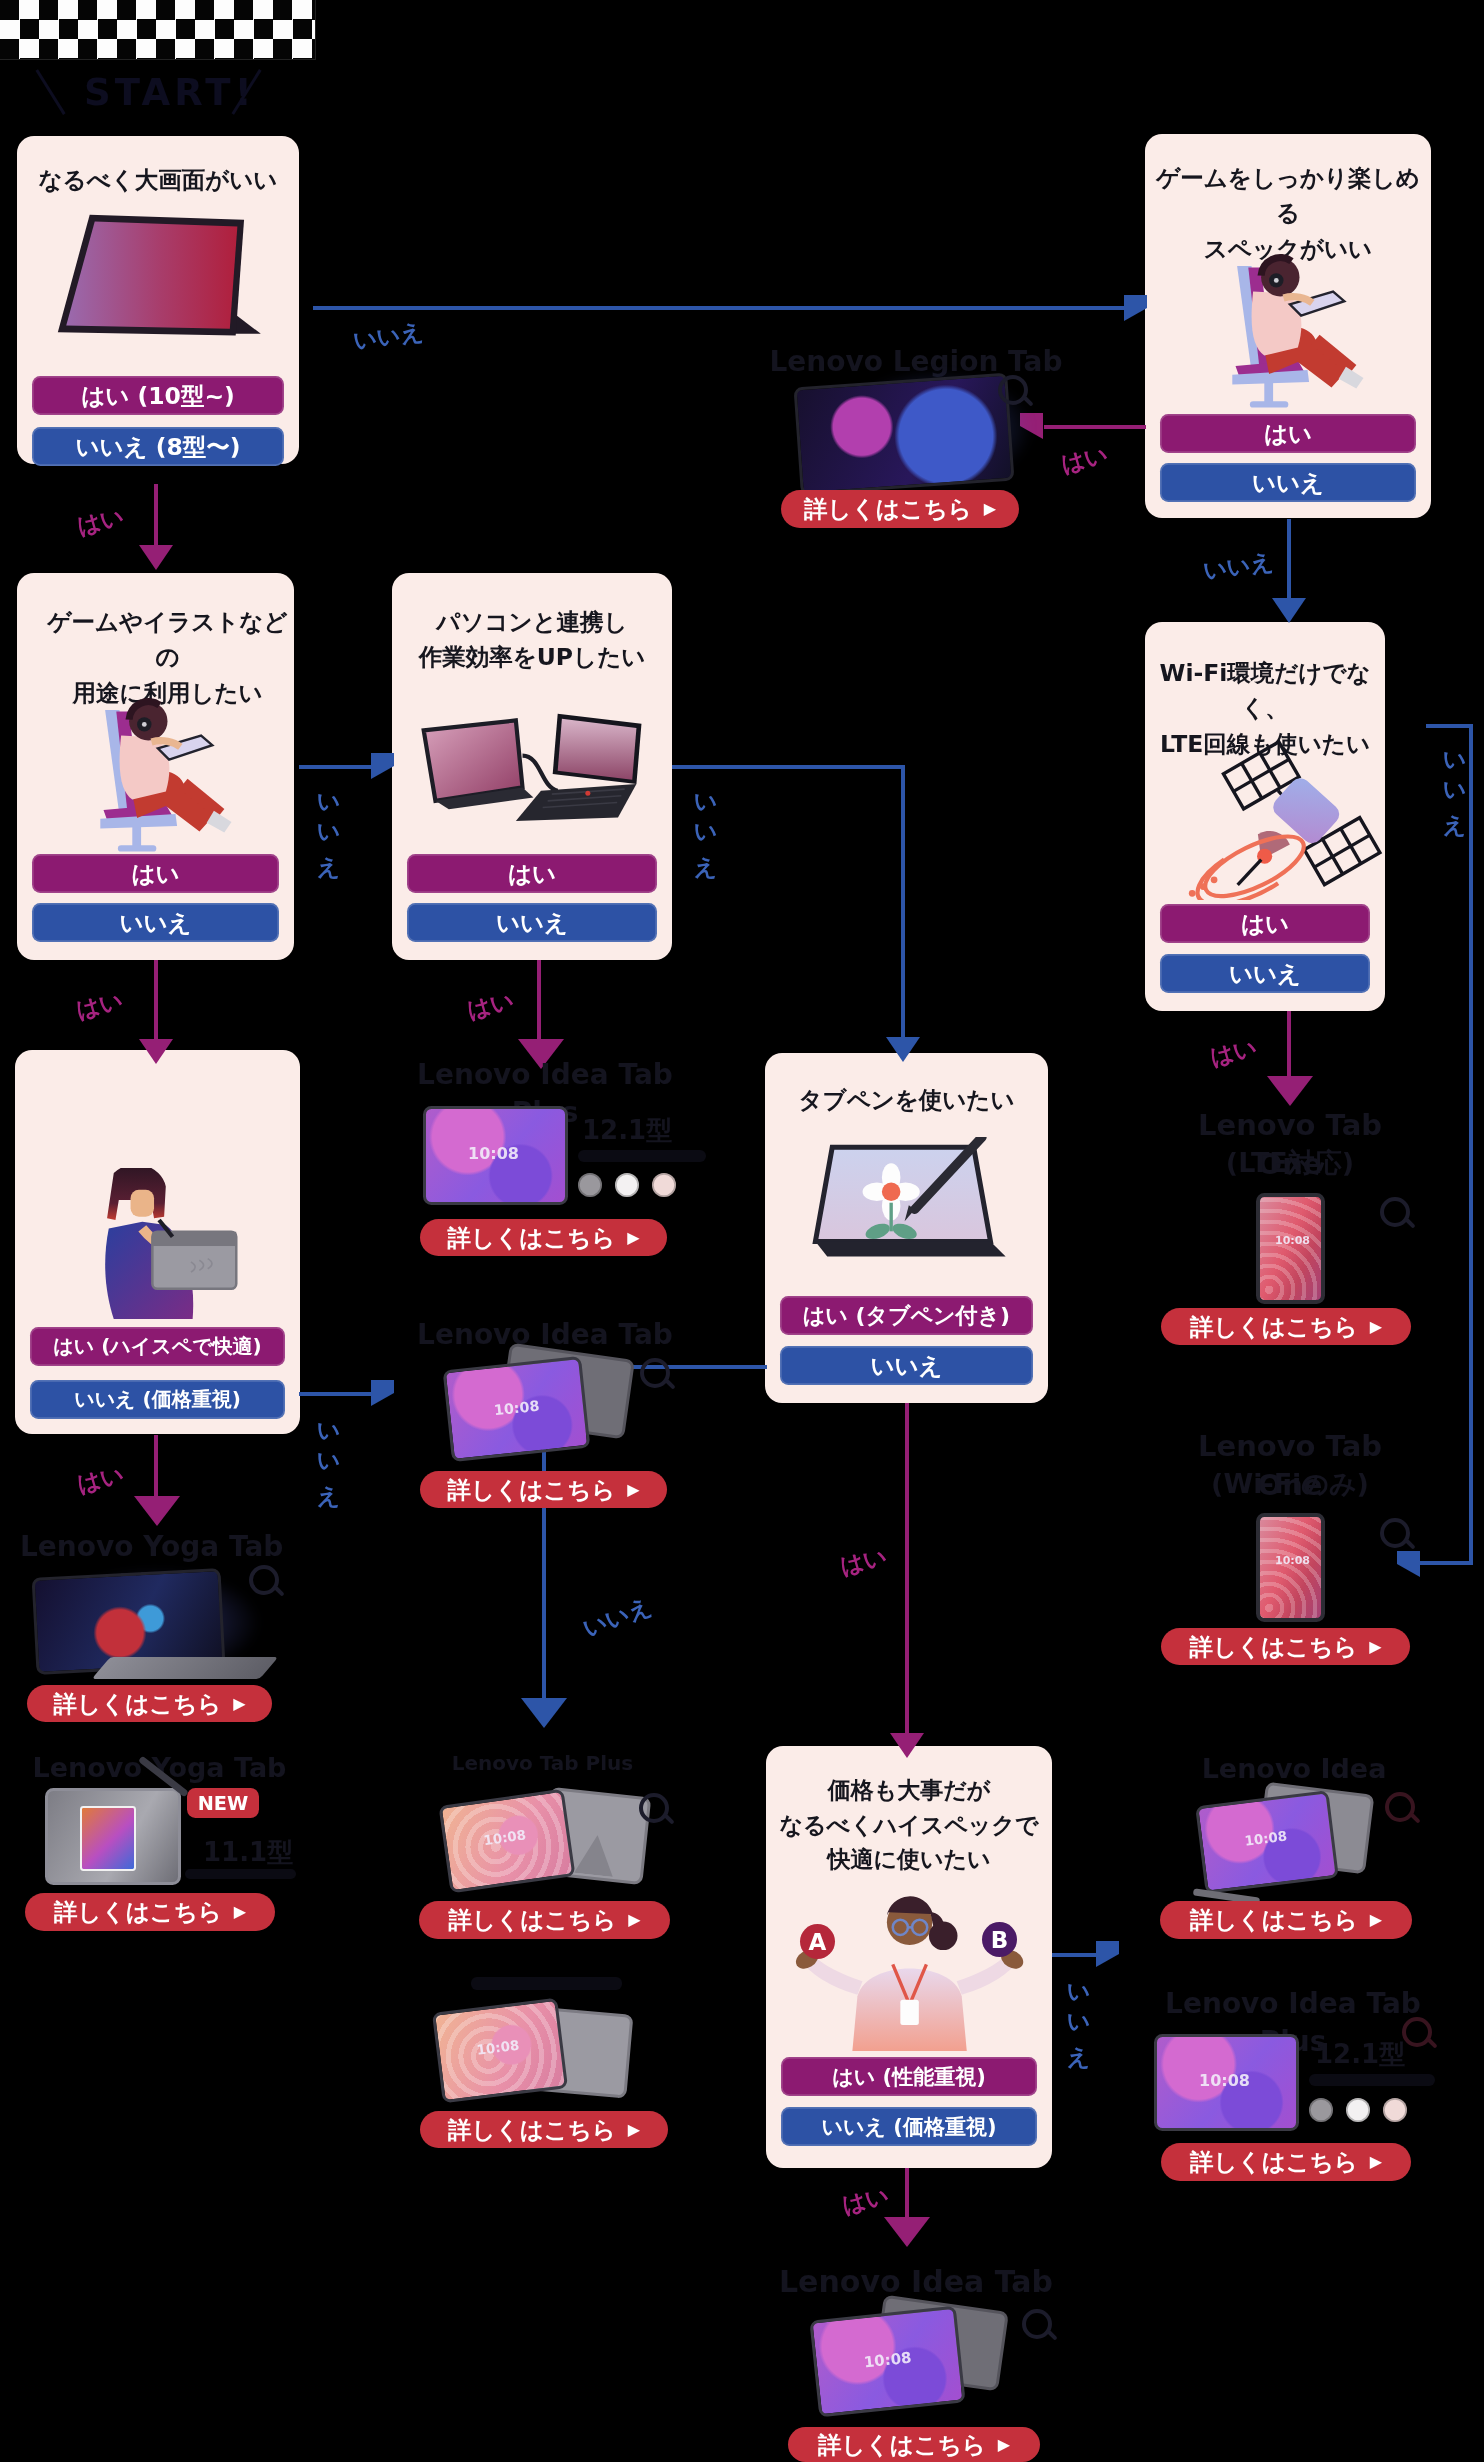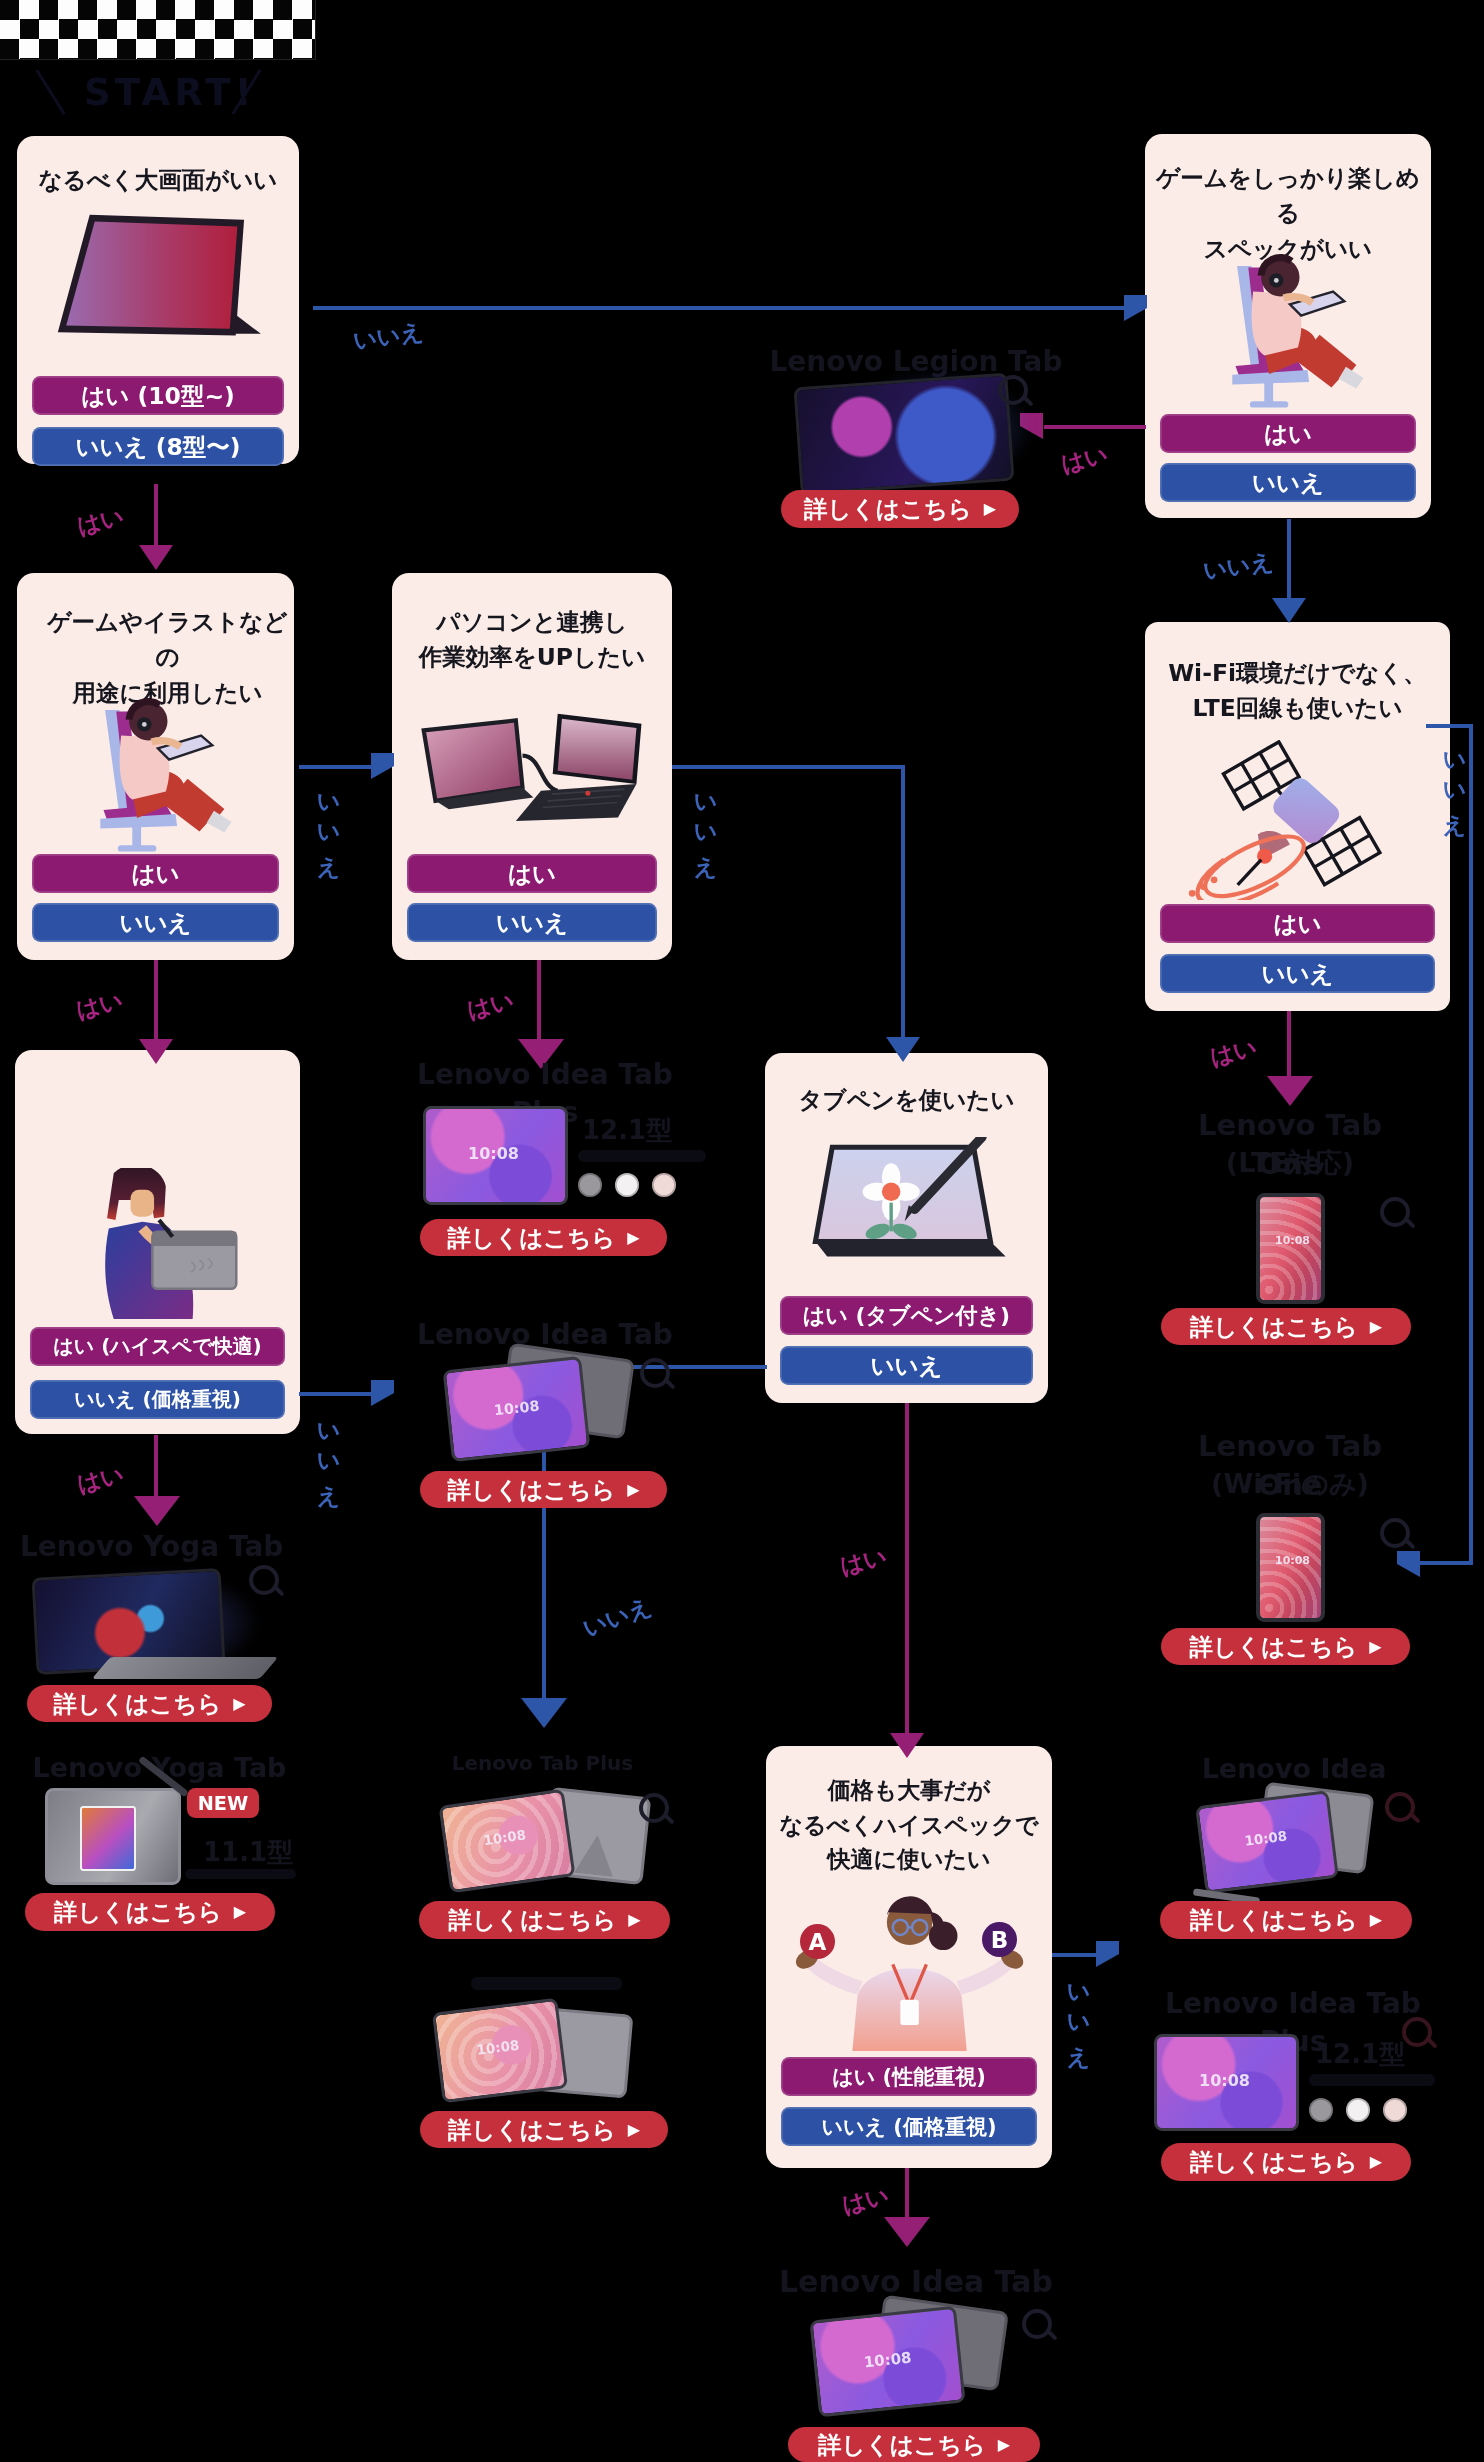--- a/index.html
+++ b/index.html
@@ -171,21 +171,21 @@
           <line x1="165" y1="104" x2="252" y2="98"></line>
           <line x1="160" y1="112" x2="248" y2="106"></line>
           <line x1="154" y1="120" x2="243" y2="114"></line>
         </g>
       <circle cx="208" cy="103" r="3" fill="#d03a34"></circle>
     </svg>
     <div class="btn yes" style="top:281px;">はい</div>
     <div class="btn no" style="top:330px;">いいえ</div>
   </div>
 
-  <div class="qbox" style="left:1145px;top:622px;width:305px;height:389px;border-radius:13px;">
+  <div class="qbox" style="left:1145px;top:622px;width:240px;height:389px;">
     <div class="qtitle" style="top:34px;">Wi-Fi環境だけでなく、
 LTE回線も使いたい</div>
     <svg class="illu" style="left:32px;top:118px;" width="219" height="160" viewBox="0 0 260 190">
       <defs>
           <linearGradient id="g4" x1="0" y1="0" x2="1" y2="1">
             <stop offset="0" stop-color="#9fb0ea"></stop>
             <stop offset="1" stop-color="#b489d0"></stop>
           </linearGradient>
         </defs>
       <g stroke="#15151e" stroke-width="4" fill="none">

